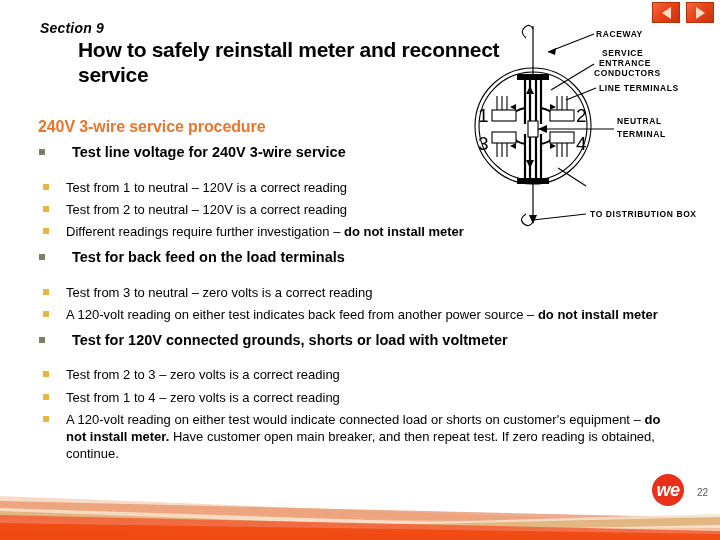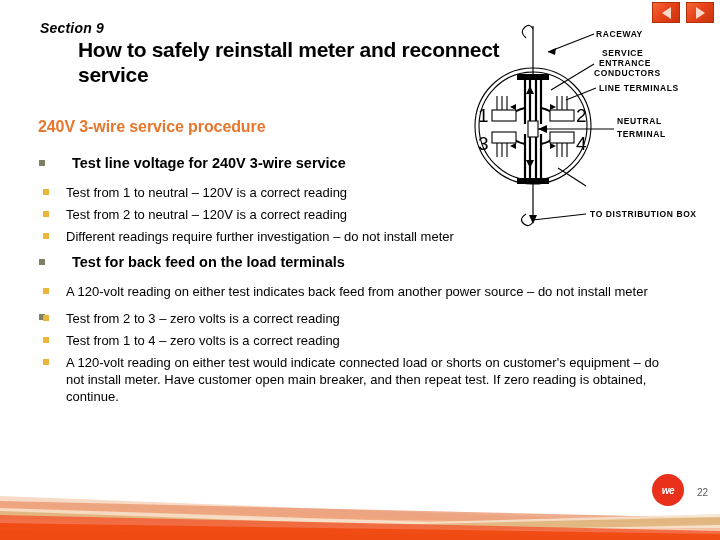--- a/index.html
+++ b/index.html
@@ -85,21 +85,21 @@
     width: 635px;
   }
   .lvl1 {
     position: relative;
     padding-left: 34px;
     margin-top: 8px;
     font-size: 14.5px;
     font-weight: bold;
     line-height: 1.35;
   }
-  .lvl1:first-child { margin-top: 12px; }
+  .lvl1:first-child { margin-top: 1px; }
   .lvl1 > .bullet {
     position: absolute;
     left: 1px;
     top: 6px;
     width: 6px;
     height: 6px;
     background: #7f7f66;
   }
   .lvl2 {
     position: relative;
@@ -110,22 +110,22 @@
     line-height: 1.32;
   }
   .lvl2 > .bullet {
     position: absolute;
     left: 5px;
     top: 5px;
     width: 6px;
     height: 6px;
     background: #e9b63a;
   }
-  .sub-wrap { margin-top: 10px; }
-  .lvl2 b { font-weight: normal; }
+  .sub-wrap { margin-top: 16px; }
+  .lvl2 b { font-weight: bold; }
 
   
   .diagram {
     position: absolute;
     left: 466px;
     top: 8px;
     width: 250px;
     height: 232px;
     z-index: 10;
   }
@@ -151,21 +151,21 @@
     height: 32px;
     border-radius: 50%;
     background: #e8301a;
     display: flex;
     align-items: center;
     justify-content: center;
     z-index: 30;
   }
   .logo span {
     color: #ffffff;
-    font-size: 10px;
+    font-size: 18px;
     font-weight: bold;
     font-style: italic;
     letter-spacing: -.5px;
   }
   .page-num {
     position: absolute;
     right: 12px;
     bottom: 42px;
     font-size: 10px;
     color: #555555;
@@ -212,26 +212,31 @@
       </div>
     </div>
 
     <div class="lvl1">
       <span class="bullet"></span>
       <span>Test for back feed on the load terminals</span>
     </div>
     <div class="sub-wrap">
       <div class="lvl2">
         <span class="bullet"></span>
+        <span>Test from 3 to neutral – zero volts is a correct reading</span>
+      </div>
+      <div class="lvl2">
+        <span class="bullet"></span>
         <span>A 120-volt reading on either test indicates back feed from another power source – </span><b>do not install meter</b>
       </div>
     </div>
 
     <div class="lvl1">
       <span class="bullet"></span>
+      <span>Test for 120V connected grounds, shorts or load with voltmeter</span>
     </div>
     <div class="sub-wrap">
       <div class="lvl2">
         <span class="bullet"></span>
         <span>Test from 2 to 3 – zero volts is a correct reading</span>
       </div>
       <div class="lvl2">
         <span class="bullet"></span>
         <span>Test from 1 to 4 – zero volts is a correct reading</span>
       </div>

